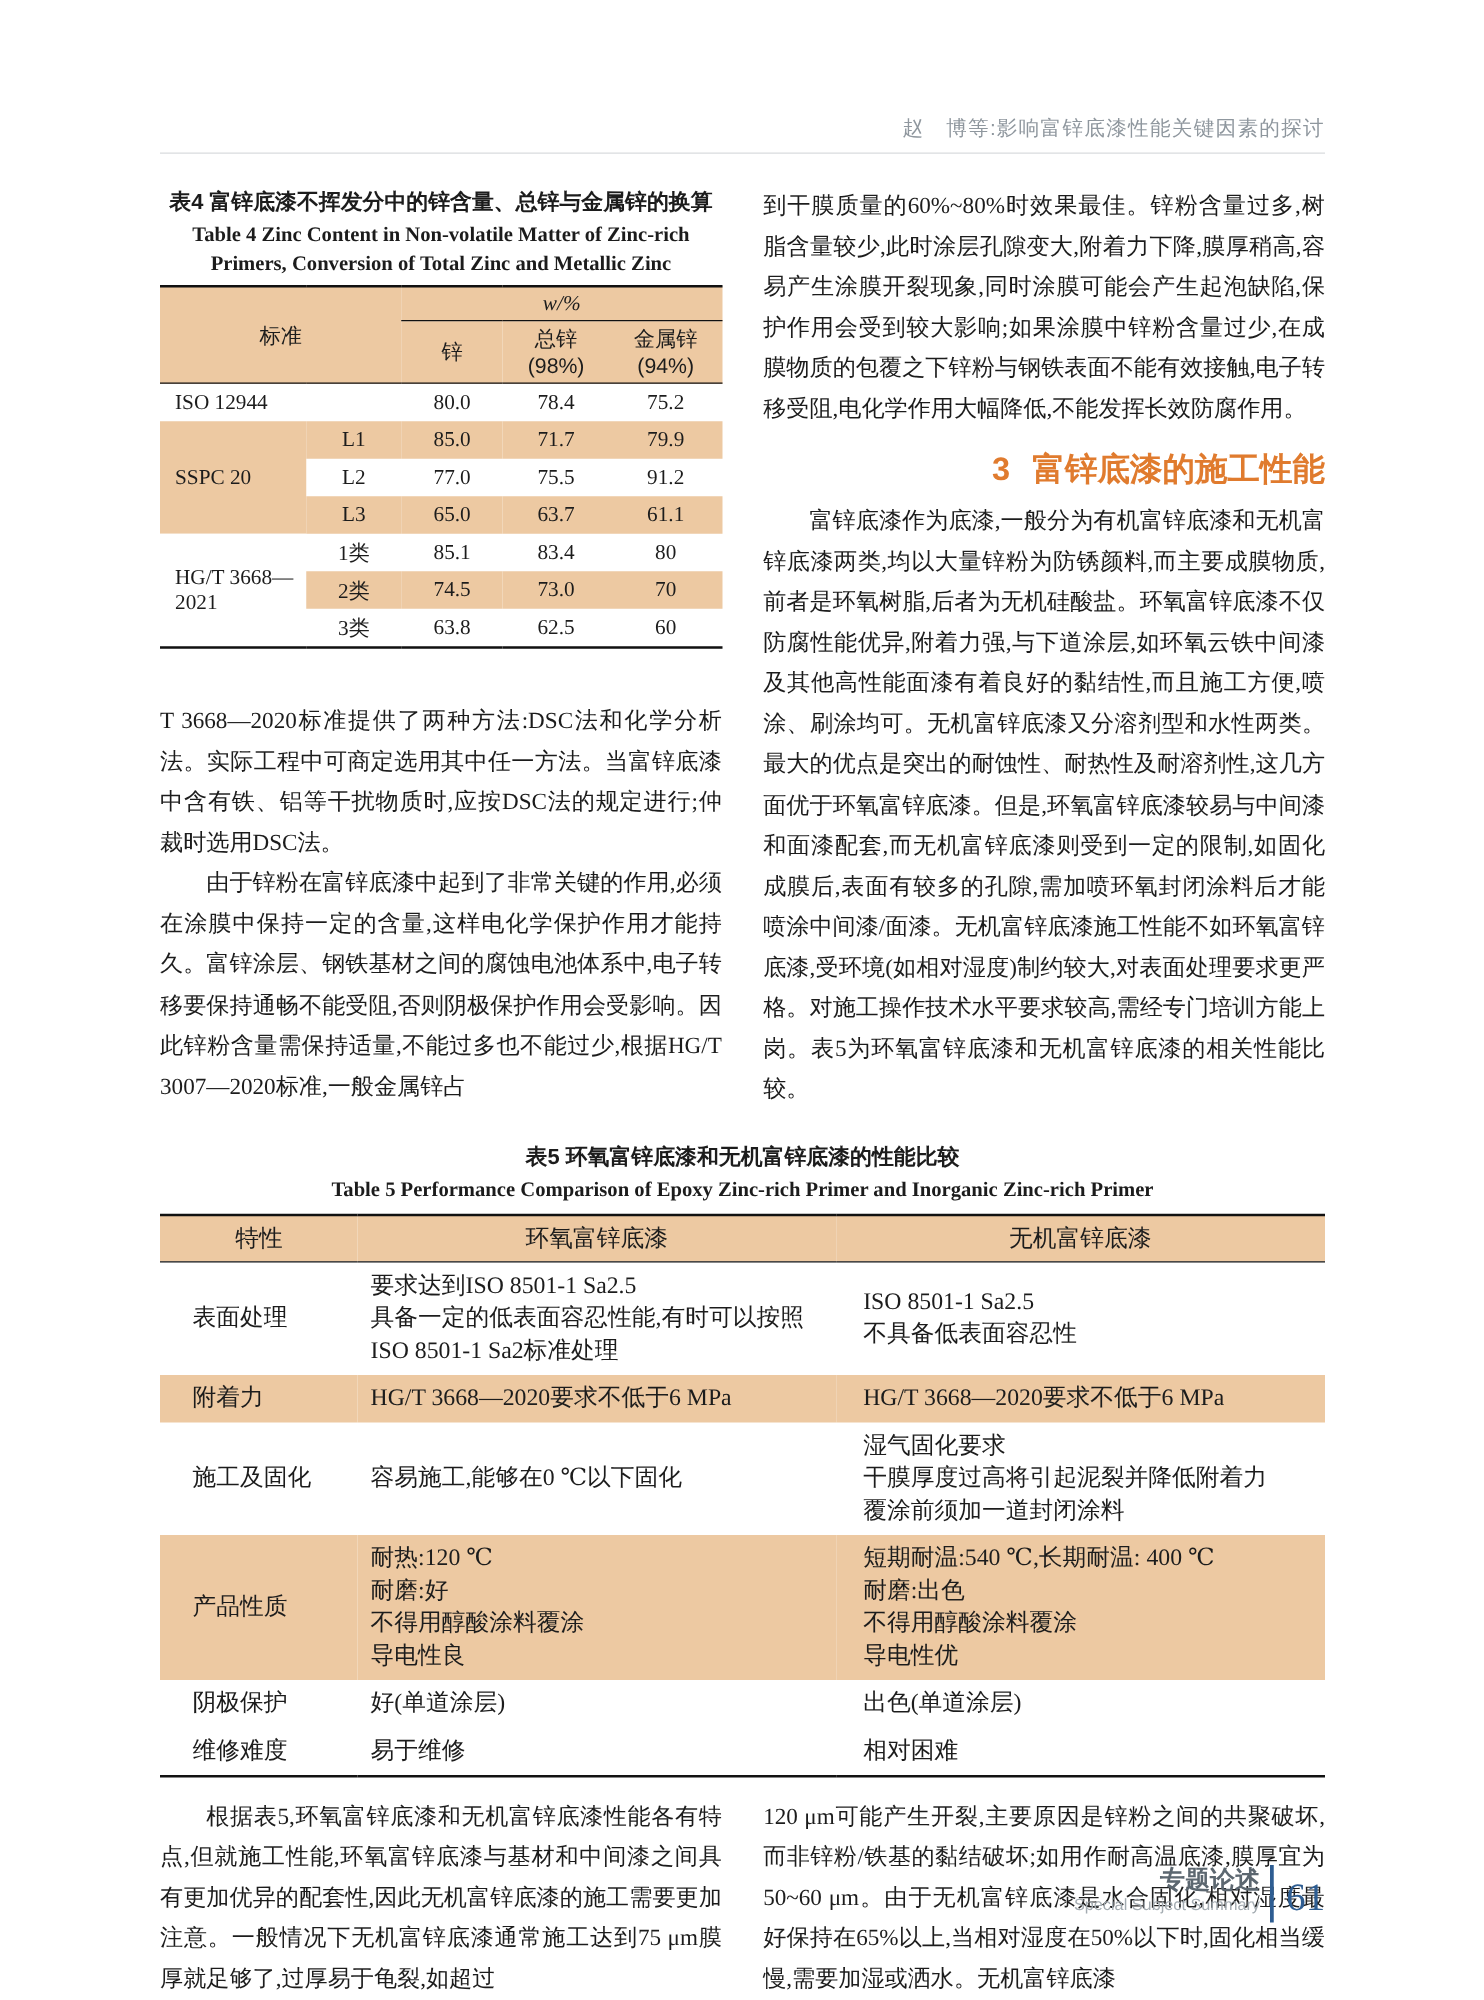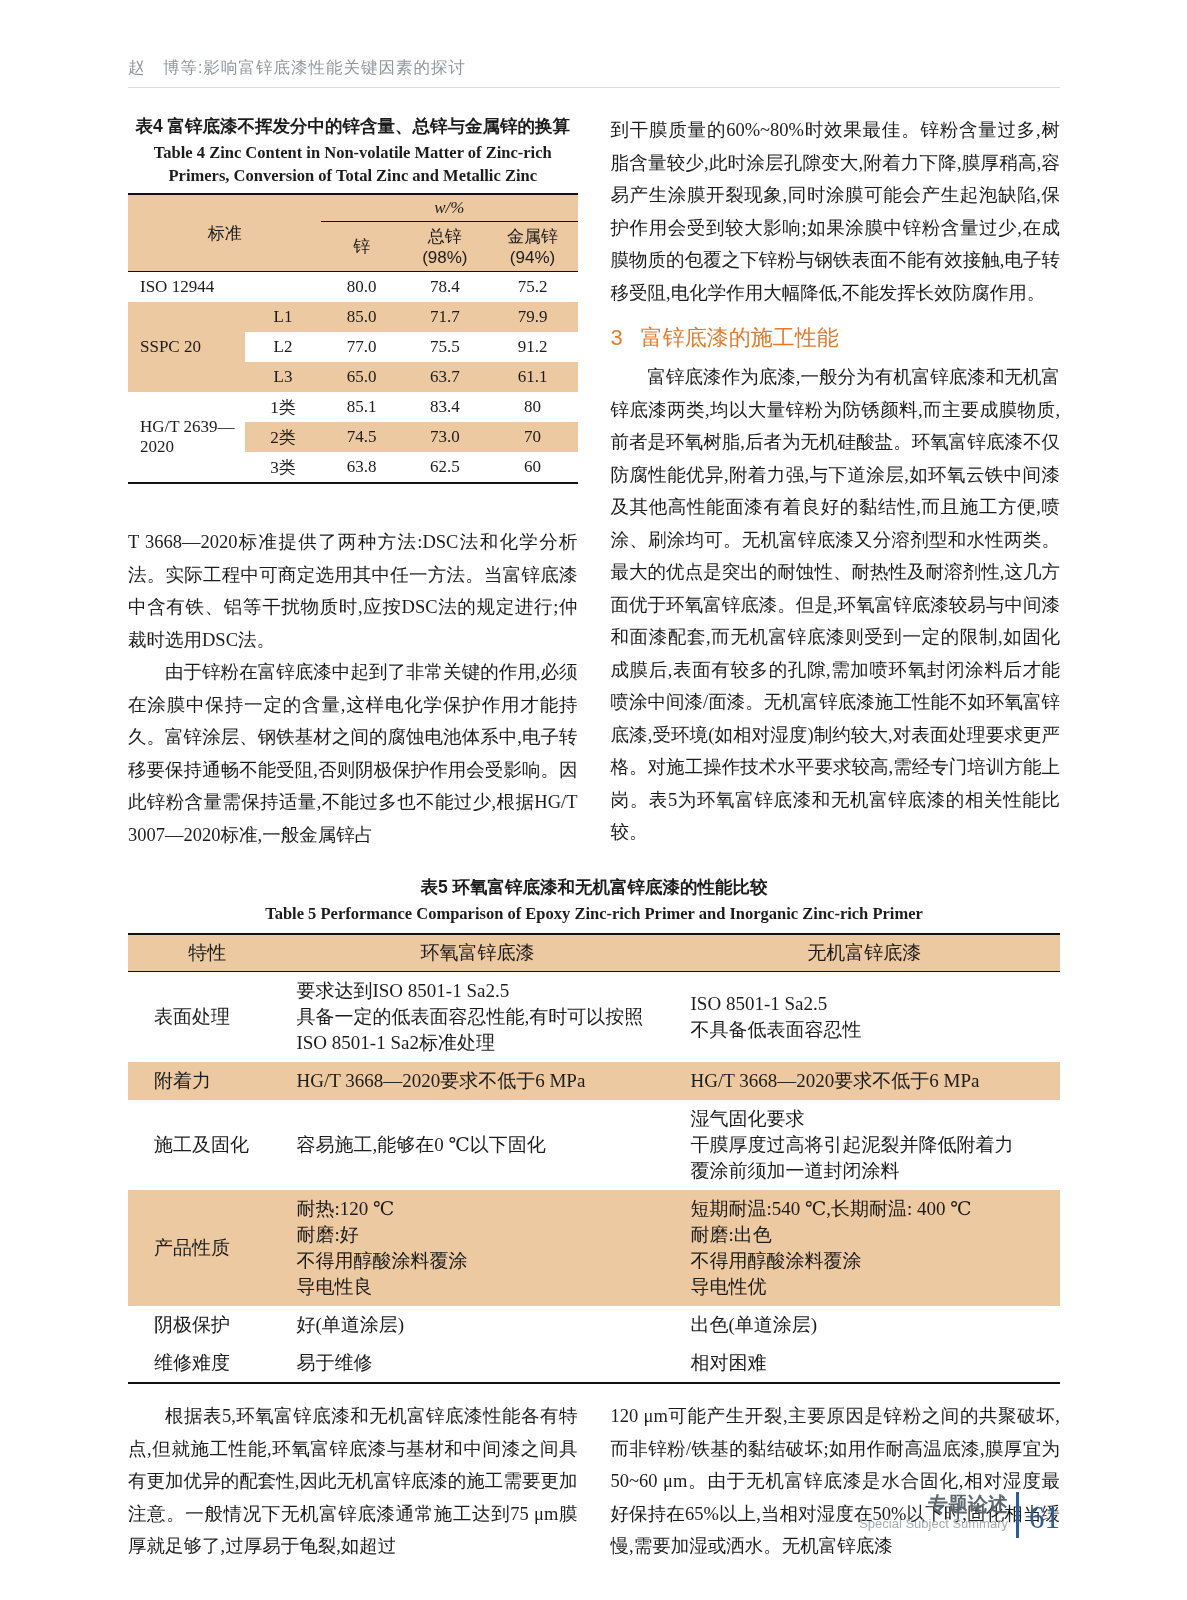--- a/index.html
+++ b/index.html
@@ -6,39 +6,39 @@
   .page{
     position:relative;
     width:1187px;height:1600px;
     background:#ffffff;
     font-family:"Liberation Serif","DejaVu Serif",serif;
     color:#1c1c1c;
     overflow:hidden;
   }
   .content{width:932px;margin-left:128px;}
   
-  .running-head{padding-top:57px;text-align:left;}
+  .running-head{padding-top:92px;text-align:right;}
   .running-head .rh-text{
     font-family:"Liberation Sans","DejaVu Sans",sans-serif;
     font-size:16.5px;color:var(--header-gray,#8f979e);letter-spacing:1px;
   }
   .head-rule{margin-top:8px;border-bottom:1.5px solid #d9dcde;}
   
   .two-col{display:flex;gap:33px;}
   .col{width:450px;}
   .top{margin-top:26px;}
   .body-p{
     margin:0;font-size:18.5px;line-height:32.5px;
     text-align:justify;text-justify:inter-ideograph;
   }
   .indent{text-indent:2em;}
   .sec-head{
     margin:14px 0 8px 0;
     font-family:"Liberation Sans","DejaVu Sans",sans-serif;
-    font-size:22px;font-weight:normal;color:var(--orange,#e07b2e);
+    font-size:26px;font-weight:bold;color:var(--orange,#e07b2e);text-align:right;
   }
   .sec-head .sec-num{margin-right:18px;}
   
   .tbl-title-cn{
     font-family:"Liberation Sans","DejaVu Sans",sans-serif;
     font-weight:bold;font-size:17.5px;text-align:center;line-height:25px;
   }
   .tbl-title-en{
     font-weight:bold;font-size:16.5px;text-align:center;line-height:23px;margin-top:2px;
   }
@@ -153,21 +153,21 @@
               <td class="num">75.5</td>
               <td class="num">91.2</td>
             </tr>
             <tr class="s">
               <td class="cls">L3</td>
               <td class="num">65.0</td>
               <td class="num">63.7</td>
               <td class="num">61.1</td>
             </tr>
             <tr class="w">
-              <td rowspan="3" class="name cell-white">HG/T 2639—2020</td>
+              <td rowspan="3" class="name cell-white">HG/T 3668—2021</td>
               <td class="cls">1类</td>
               <td class="num">85.1</td>
               <td class="num">83.4</td>
               <td class="num">80</td>
             </tr>
             <tr class="s">
               <td class="cls">2类</td>
               <td class="num">74.5</td>
               <td class="num">73.0</td>
               <td class="num">70</td>

